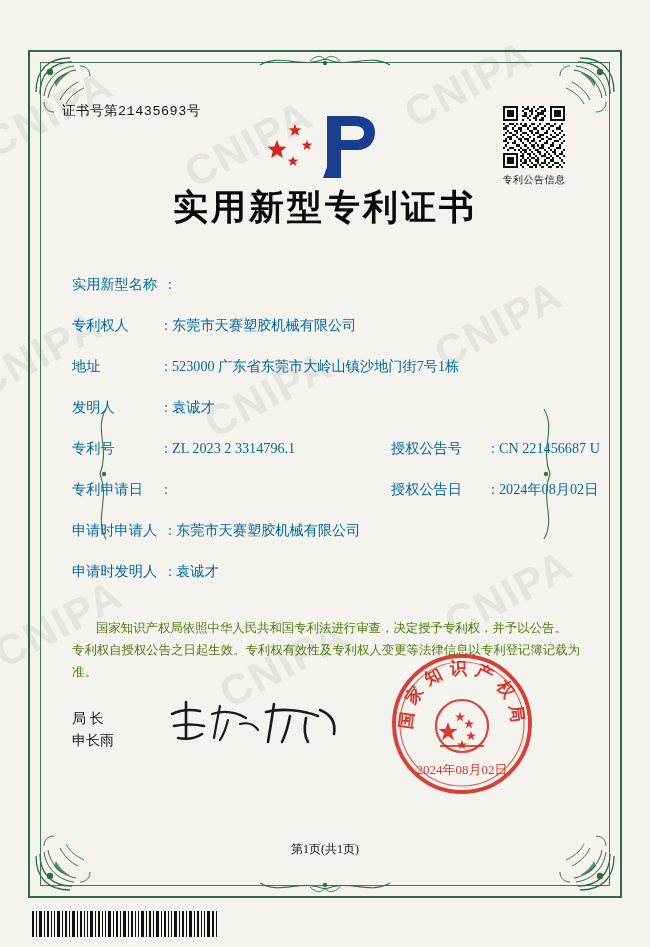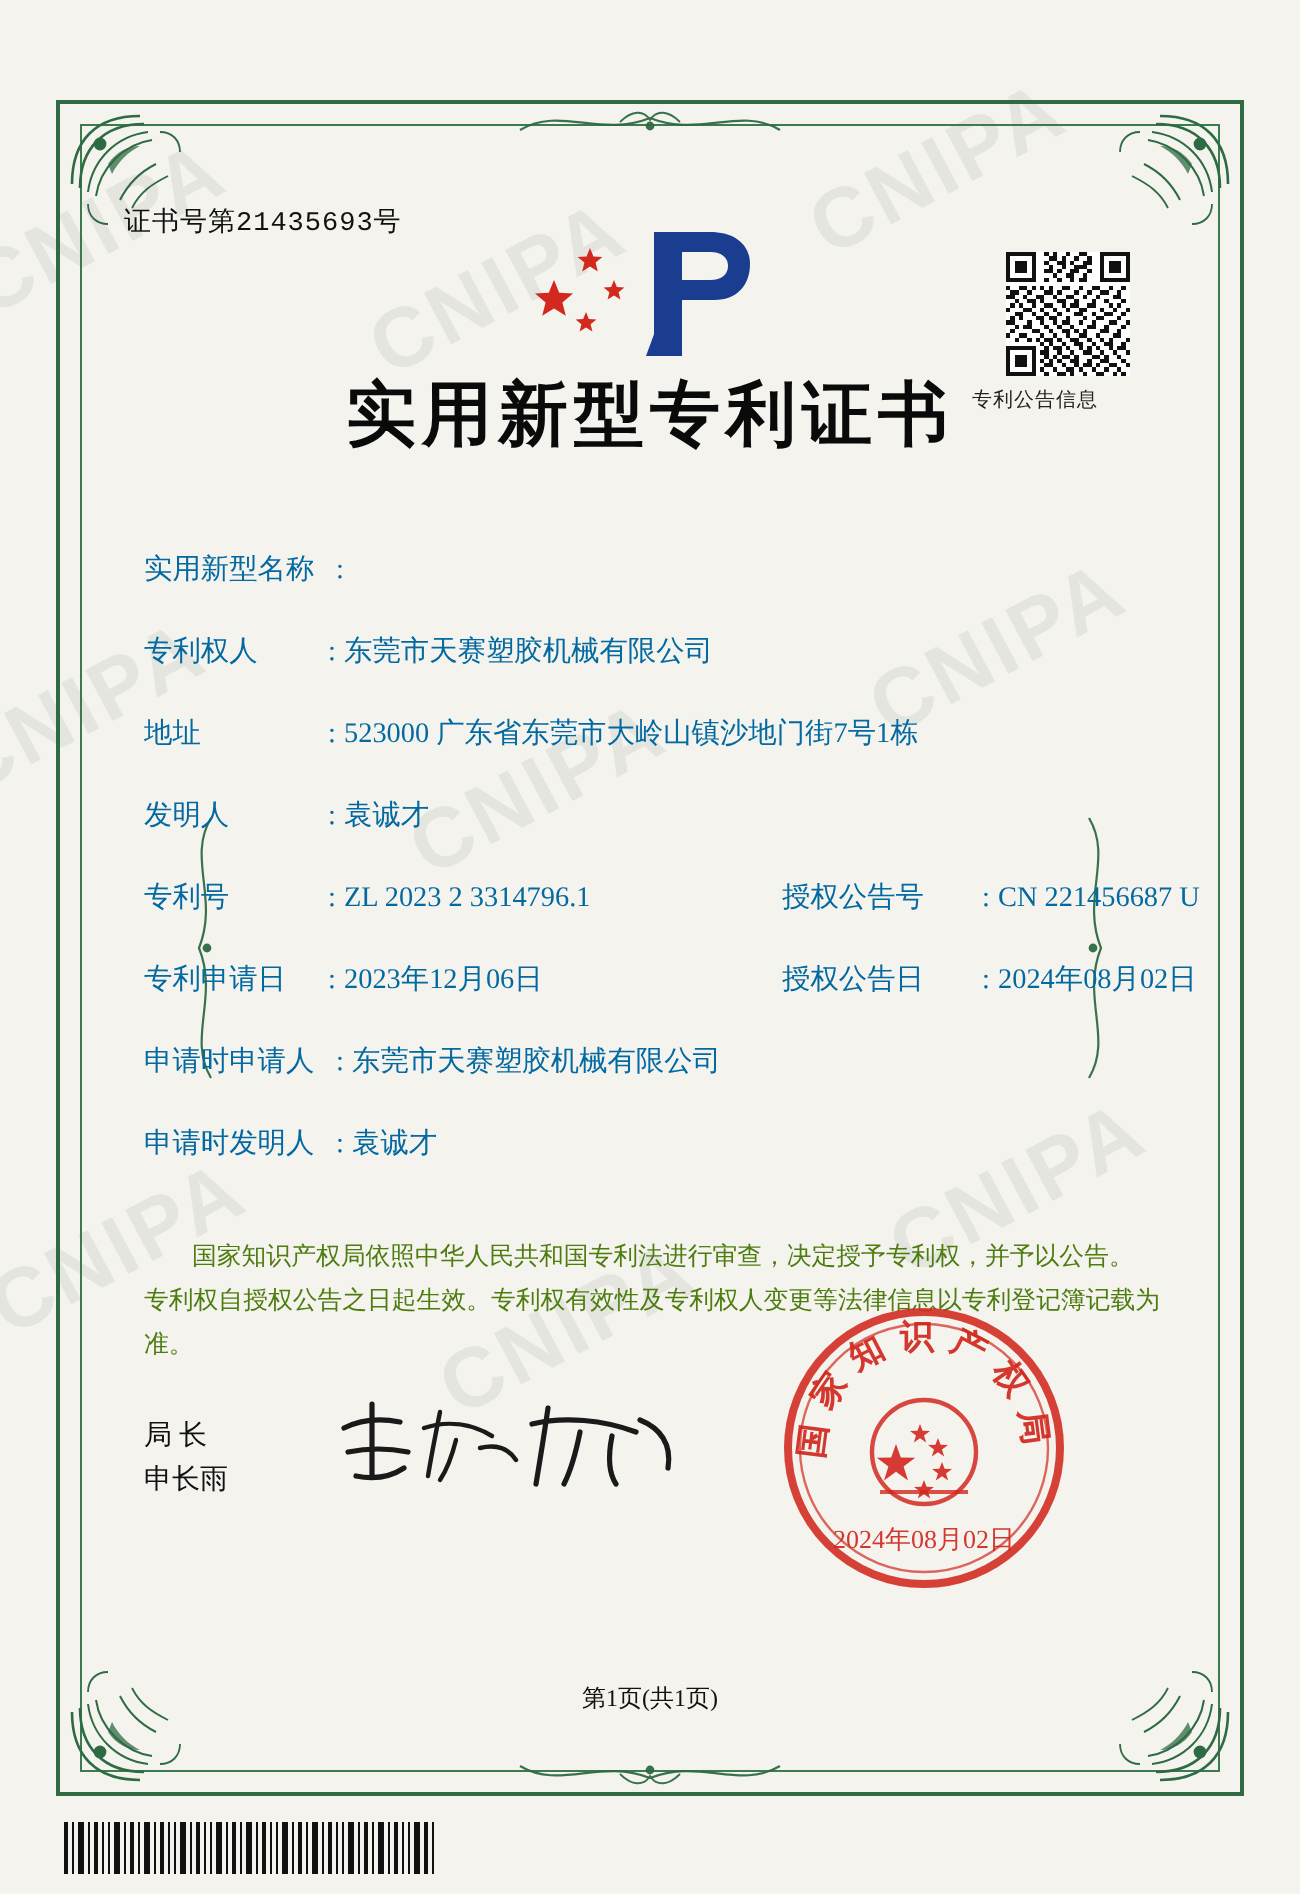--- a/index.html
+++ b/index.html
@@ -101,23 +101,23 @@
     left: 50%;
     top: 8px;
     transform: translateX(-50%);
     width: 120px;
     height: 74px;
   }
 
   .qr-wrap {
     position: absolute;
     right: 6px;
-    top: 24px;
+    top: 4px;
     width: 96px;
-    text-align: left;
+    text-align: center;
   }
   .qr {
     width: 62px;
     height: 62px;
     margin: 0 auto;
     display: block;
   }
   .qr-label {
     margin-top: 5px;
     font-size: 10px;
@@ -619,21 +619,20 @@
           <span class="lbl">授权公告号</span>
           <span class="colon">:</span>
           <span class="val">CN 221456687 U</span>
         </span>
       </div>
 
       <div class="row two">
         <span class="col-left">
           <span class="lbl">专利申请日</span>
           <span class="colon">:</span>
-          <span class="val">2023年12月06日</span>
         </span>
         <span class="col-right">
           <span class="lbl">授权公告日</span>
           <span class="colon">:</span>
           <span class="val">2024年08月02日</span>
         </span>
       </div>
 
       <div class="row">
         <span class="lbl wide">申请时申请人</span>

